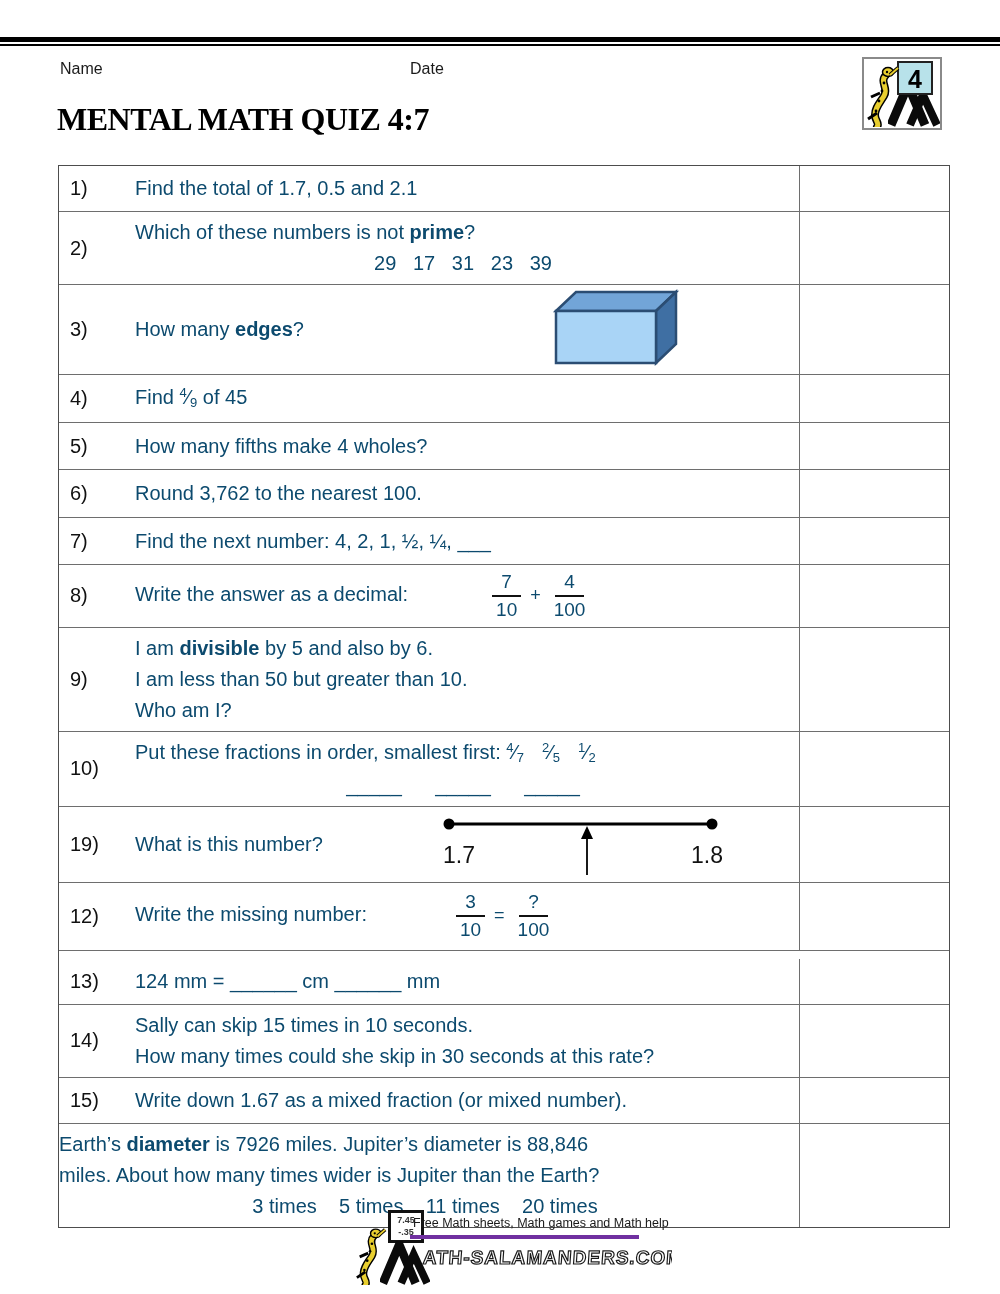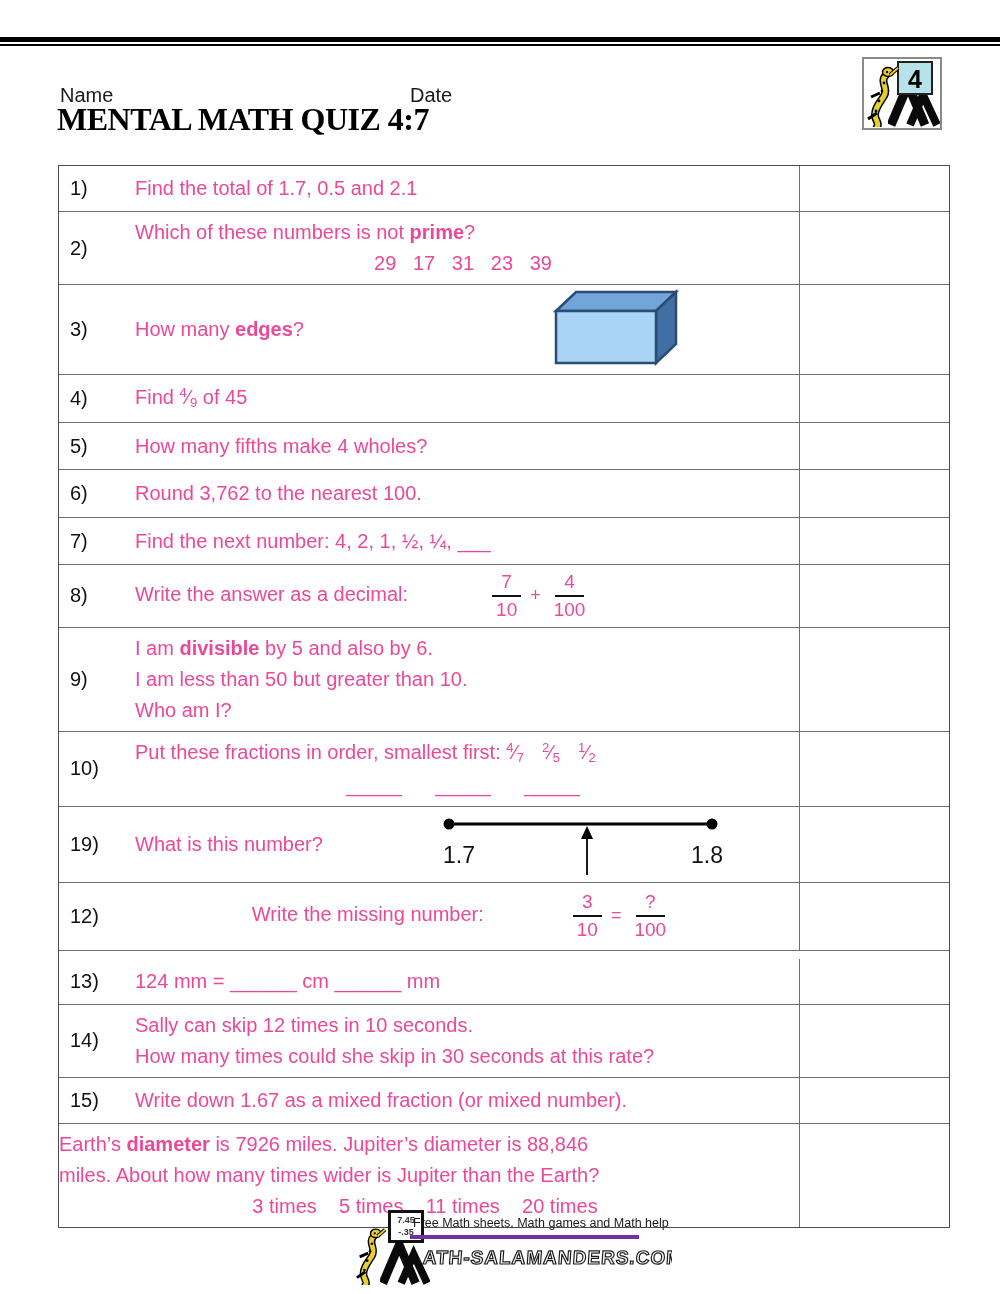--- a/index.html
+++ b/index.html
@@ -7,21 +7,21 @@
   body {
     width:1000px; height:1294px; position:relative;
     font-family:"Liberation Sans", sans-serif; color:#111;
     overflow:hidden;
   }
   
   .top-rule { position:absolute; left:0; top:37px; width:1000px; }
   .rule-thick { height:5px; background:#000; }
   .rule-thin  { height:2px; background:#000; margin-top:2px; }
 
-  .hdr-label { position:absolute; top:60px; font-size:20px; color:#1a1a1a;margin-top:24px; }
+  .hdr-label { position:absolute; top:60px; font-size:16px; color:#1a1a1a; }
   #name-label { left:60px; }
   #date-label { left:410px; }
 
   .page-title {
     position:absolute; left:57px; top:101px;
     font-family:"Liberation Serif", serif; font-weight:bold;
     font-size:32px; letter-spacing:-0.5px; color:#000;
   }
 
   
@@ -37,21 +37,21 @@
   }
   .qrow { display:flex; border-bottom:1px solid #6e6e6e; position:relative; }
   .qrow:last-child { border-bottom:none; }
   .qnum {
     width:76px; flex:0 0 76px; padding-left:11px;
     display:flex; align-items:center; font-size:20px; color:#111;
   }
   .qcontent {
     flex:1; position:relative; padding:5px 8px 5px 0;
     display:flex; flex-direction:column; justify-content:center;
-    font-size:20px; line-height:31px; color:#ec4899;
+    font-size:20px; line-height:31px; color:#0c4a6e;
   }
   .qline { white-space:pre; }
   .qline.center { text-align:center; }
   .qline b { font-weight:bold; }
   .acell { flex:0 0 150px; width:150px; border-left:1px solid #6e6e6e; }
 
   
   .sf { white-space:nowrap; }
   .sf .n { font-size:13px; position:relative; top:-7px; }
   .sf .d { font-size:13px; position:relative; top:3px; }
@@ -213,38 +213,38 @@
           <circle cx="14" cy="13" r="5.5" fill="#000"></circle>
           <circle cx="277" cy="13" r="5.5" fill="#000"></circle>
           <line x1="152" y1="64" x2="152" y2="26" stroke="#000" stroke-width="1.8"></line>
           <polygon points="152,15 146,28 158,28" fill="#000"></polygon>
           <text x="24" y="52" text-anchor="middle" font-size="23" fill="#111">1.7</text>
           <text x="272" y="52" text-anchor="middle" font-size="23" fill="#111">1.8</text>
         </svg>
       </div>
       <div class="acell"></div>
     </div>
-    <div class="qrow" style="min-height: 68px; text-align: center;">
+    <div class="qrow" style="min-height: 68px;">
       <div class="qnum">12)</div>
       <div class="qcontent">
         <div class="qline">Write the missing number:<span class="spacer" style="width:85px"></span><span class="frac"><span class="fn">3</span><span class="fd">10</span></span><span class="op"> = </span><span class="frac"><span class="fn">?</span><span class="fd">100</span></span></div>
       </div>
       <div class="acell"></div>
     </div>
     <div class="qrow" style="min-height: 46px; margin-top: 8px;">
       <div class="qnum">13)</div>
       <div class="qcontent">
         <div class="qline">124 mm = ______ cm ______ mm</div>
       </div>
       <div class="acell"></div>
     </div>
     <div class="qrow" style="min-height: 66px;">
       <div class="qnum">14)</div>
       <div class="qcontent">
-        <div class="qline">Sally can skip 12 times in 10 seconds.</div>
+        <div class="qline">Sally can skip 15 times in 10 seconds.</div>
         <div class="qline">How many times could she skip in 30 seconds at this rate?</div>
       </div>
       <div class="acell"></div>
     </div>
     <div class="qrow" style="min-height: 46px; justify-content: space-between;">
       <div class="qnum">15)</div>
       <div class="qcontent">
         <div class="qline">Write down 1.67 as a mixed fraction (or mixed number).</div>
       </div>
       <div class="acell"></div>

